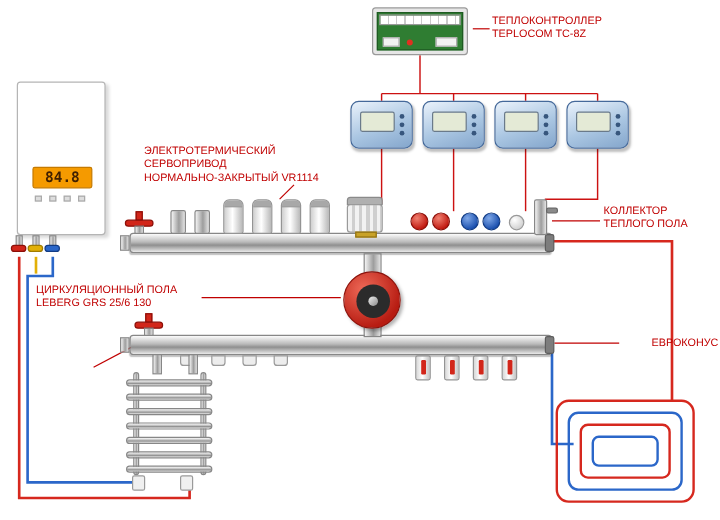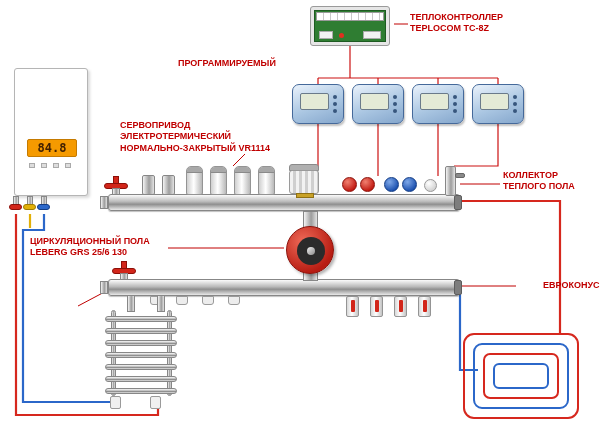--- a/index.html
+++ b/index.html
@@ -1,20 +1,20 @@
 <!DOCTYPE html>
 <html><head>
 <meta charset="utf-8">
 <style>
   * { margin:0; padding:0; box-sizing:border-box; }
   html,body { background:#fff; }
   .stage { position:relative; width:600px; height:433px; background:#ffffff;
            font-family:"Liberation Sans", sans-serif; overflow:hidden; }
   .abs { position:absolute; }
-  .lbl { position:absolute; color:#c00000; font-weight:bold; font-size:9px;
+  .lbl { position:absolute; color:#c00000; font-weight:normal; font-size:9px;
          line-height:1.25; white-space:nowrap; }
   .lbl span { display:block; }
   .pipes { position:absolute; left:0; top:0; }
   .chrome  { background:linear-gradient(180deg,#fbfbfb 0%,#b9b9b9 45%,#8f8f8f 62%,#e9e9e9 100%); border:1px solid #878787; }
   .chromeV { background:linear-gradient(90deg,#f4f4f4,#9d9d9d 55%,#e3e3e3); border:1px solid #878787; }
   .bar { border-radius:3px; box-shadow:0 1px 1px rgba(0,0,0,.25); }
   .cap-red  { background:radial-gradient(circle at 35% 30%, #f08070, #c01810 75%); border:1px solid #8c0f08; border-radius:50%; }
   .cap-blue { background:radial-gradient(circle at 35% 30%, #7fa8e8, #1a4fae 75%); border:1px solid #123c85; border-radius:50%; }
   .cap-white{ background:radial-gradient(circle at 35% 30%, #ffffff, #cfcfcf 80%); border:1px solid #999; border-radius:50%; }
   .servo { background:linear-gradient(90deg,#cfcfcf,#ffffff 45%,#b9b9b9); border:1px solid #949494; border-radius:5px 5px 2px 2px; }
@@ -208,26 +208,25 @@
   </div>
   <div class="abs" style="left:110px;top:396px;width:11px;height:13px;background:#f0f0f0;border:1px solid #9a9a9a;border-radius:2px;"></div>
   <div class="abs" style="left:150px;top:396px;width:11px;height:13px;background:#f0f0f0;border:1px solid #9a9a9a;border-radius:2px;"></div>
 
   <div class="lbl" style="left:410px;top:12px;">
     <span>ТЕПЛОКОНТРОЛЛЕР</span>
     <span>TEPLOCOM TC-8Z</span>
   </div>
 
   <div class="lbl" style="left:178px;top:58px;">
-    <span>ПРОГРАММИРУЕМЫЙ</span>
   </div>
 
   <div class="lbl" style="left:120px;top:120px;">
+    <span>ЭЛЕКТРОТЕРМИЧЕСКИЙ</span>
     <span>СЕРВОПРИВОД</span>
-    <span>ЭЛЕКТРОТЕРМИЧЕСКИЙ</span>
     <span>НОРМАЛЬНО-ЗАКРЫТЫЙ VR1114</span>
   </div>
 
   <div class="lbl" style="left:503px;top:170px;">
     <span>КОЛЛЕКТОР</span>
     <span>ТЕПЛОГО ПОЛА</span>
   </div>
 
   <div class="lbl" style="left:30px;top:236px;">
     <span>ЦИРКУЛЯЦИОННЫЙ ПОЛА</span>

